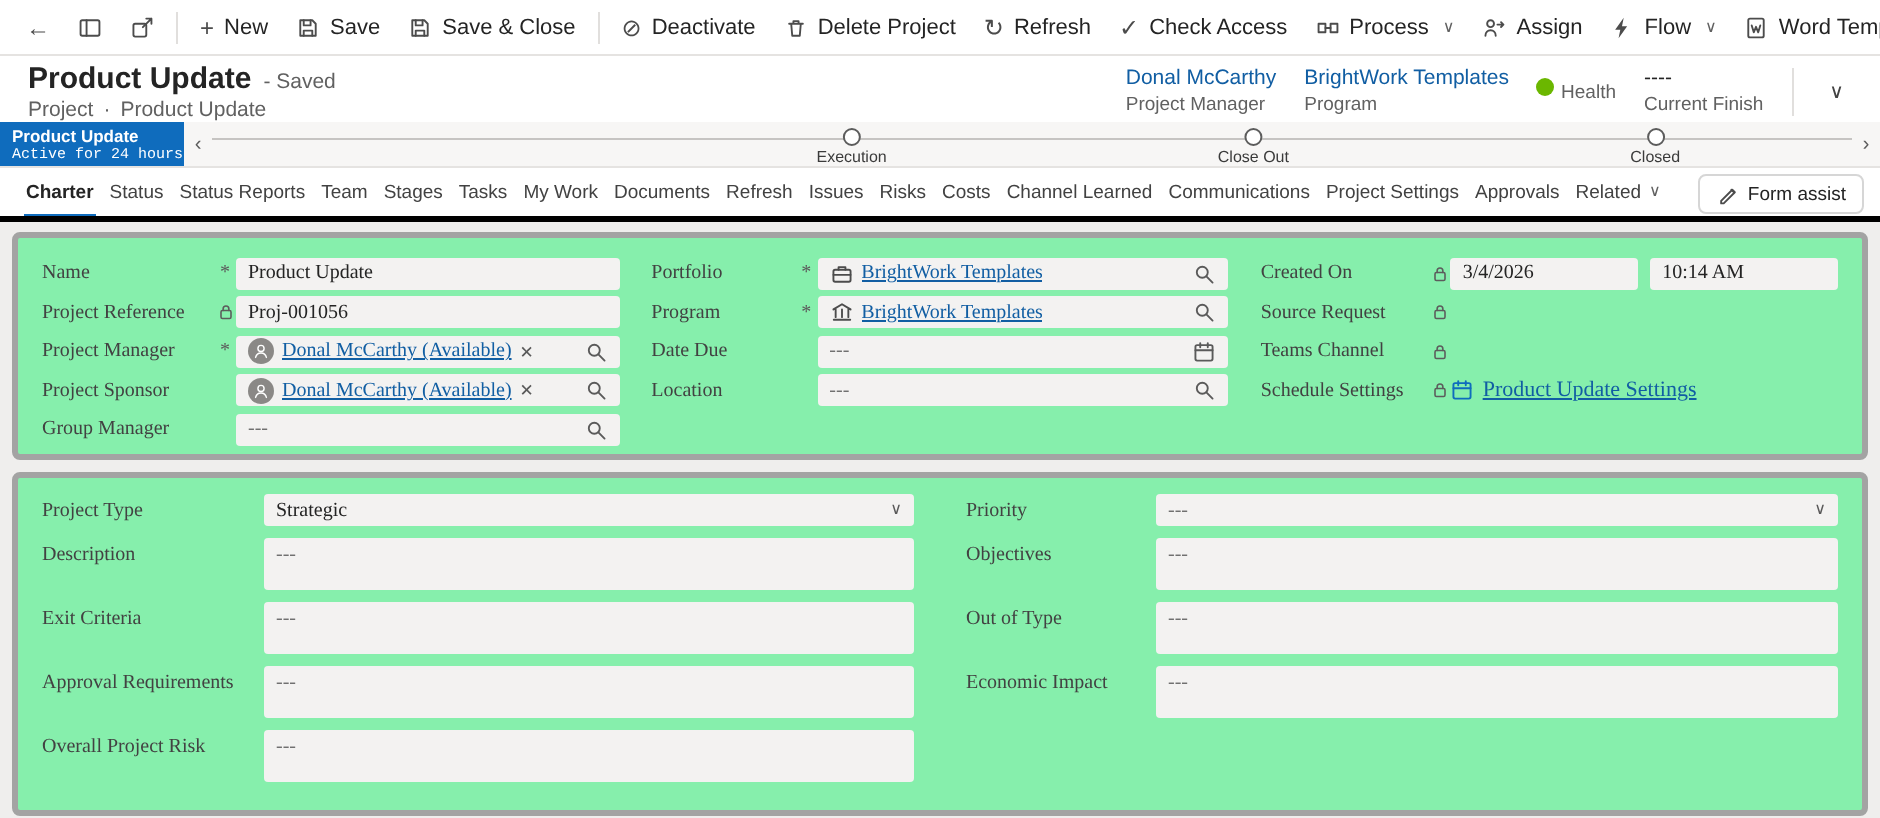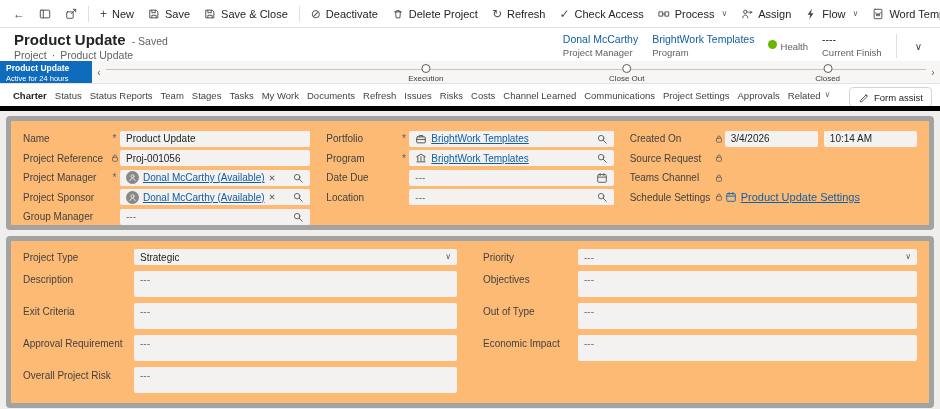--- a/index.html
+++ b/index.html
@@ -32,41 +32,41 @@
   .stat .sv.link{ color:var(--link); text-decoration:none; cursor:pointer; }
   .stat .sl{ font-size:9.5px; color:#616161; }
   .healthdot{ width:9px; height:9px; border-radius:50%; background:var(--health); display:inline-block; margin-bottom:1px; }
   .hdiv{ width:1px; height:24px; background:#e1dfdd; }
   .hchev{ font-size:10px; color:#424242; padding:2px 4px; }
 
   
   .bpf{ flex:0 0 22px; display:flex; align-items:stretch; background:#f7f6f5; border-bottom:1px solid #e5e3e1; }
   .bpf-badge{ width:92px; flex:0 0 92px; background:var(--accent); color:#fff; padding:2px 6px 0; line-height:1.25; }
   .bpf-t{ font-size:8.5px; font-weight:bold; white-space:nowrap; }
-  .bpf-s{ font-size:7.5px; white-space:nowrap; }
+  .bpf-s{ font-size:7.5px; white-space:nowrap;font-family:Liberation Mono, monospace; }
   .bpf-nav{ width:14px; flex:0 0 14px; display:flex; align-items:center; justify-content:center; color:#5c5c5c; font-size:10px; }
   .bpf-track{ position:relative; flex:1; }
   .bpf-line{ position:absolute; left:0; right:0; top:8px; height:1px; background:#c6c4c2; }
   .stage{ position:absolute; top:1px; transform:translateX(-50%); display:flex; flex-direction:column; align-items:center; cursor:pointer; }
   .s1{ left:13%; } .s2{ left:39%; } .s3{ left:63.5%; } .s4{ left:88%;align-items:center; }
   .dot{ width:9px; height:9px; border:1.5px solid #5c5c5c; border-radius:50%; background:#fff; margin-top:2px; }
   .dot.active{ width:11px; height:11px; border:2px solid var(--accent); margin-top:1px; display:flex; align-items:center; justify-content:center; }
   .dot-inner{ width:3.5px; height:3.5px; border-radius:50%; background:var(--accent); }
   .stage-lbl{ font-size:8px; color:#3b3b3b; margin-top:1px; white-space:nowrap; }
   .stage.active .stage-lbl{ font-weight:bold; color:#242424; }
 
   
-  .tabs{ flex:0 0 27px; position:relative; display:flex; align-items:center; gap:6px; padding:0 12px; background:#fff; border-bottom:5px solid #000000; overflow:hidden; }
+  .tabs{ flex:0 0 27px; position:relative; display:flex; align-items:center; gap:6px; padding:0 12px; background:#fff; border-bottom:3px solid #000000; overflow:hidden; }
   .tab{ font-size:9.5px; color:#424242; padding:7px 1px; white-space:nowrap; cursor:pointer; display:flex; align-items:center; gap:2px; }
   .tab.active{ font-weight:bold; color:#242424; box-shadow:inset 0 -2px 0 var(--accent); }
   .form-assist{ position:absolute; right:8px; top:3px; display:flex; align-items:center; gap:4px; border:1px solid #d6d6d6; border-radius:4px; background:#fff; height:20px; padding:0 8px; font-size:9.5px; color:#242424; }
 
   
   .content{ flex:1; background:#efeeed; padding:5px 6px; overflow:hidden; }
-  .card{ background:#fdba74; border:5px solid #a3a3a3; border-radius:4px; padding:8px 12px; }
+  .card{ background:#86efac; border:3px solid #a3a3a3; border-radius:4px; padding:8px 12px;font-family:Liberation Serif, serif; }
   .card1{ height:114px; margin-bottom:6px; }
   .card2{ height:172px; }
   .grid3{ display:grid; grid-template-columns:1fr 1fr 1fr; column-gap:16px; }
   .grid2{ display:grid; grid-template-columns:1fr 1fr; column-gap:26px; }
   .frow{ display:flex; align-items:center; height:19.5px; }
   .frow2{ display:flex; align-items:flex-start; margin-bottom:6px; }
   .lab{ font-size:10px; color:#424242; flex:0 0 86px; white-space:nowrap; overflow:hidden; }
   .col-b .lab{ flex-basis:72px; } .col-c .lab{ flex-basis:84px; }
   .col-d .lab{ flex-basis:100px; } .col-e .lab{ flex-basis:84px; }
   .frow2 .lab{ padding-top:3px; }

